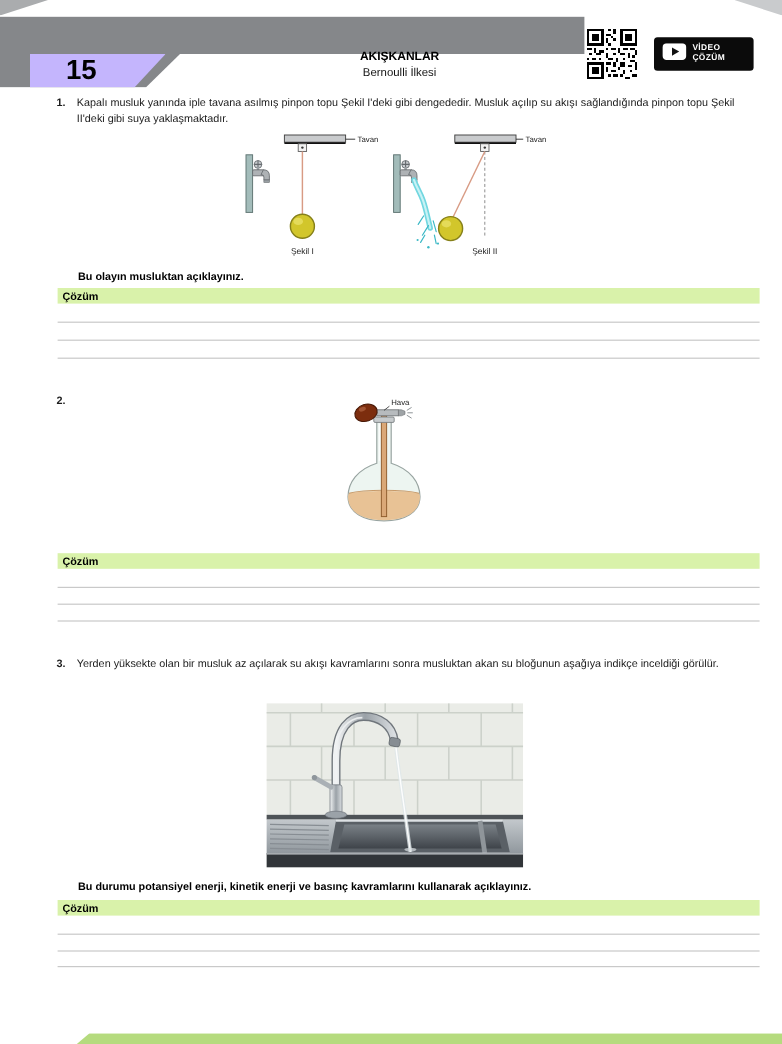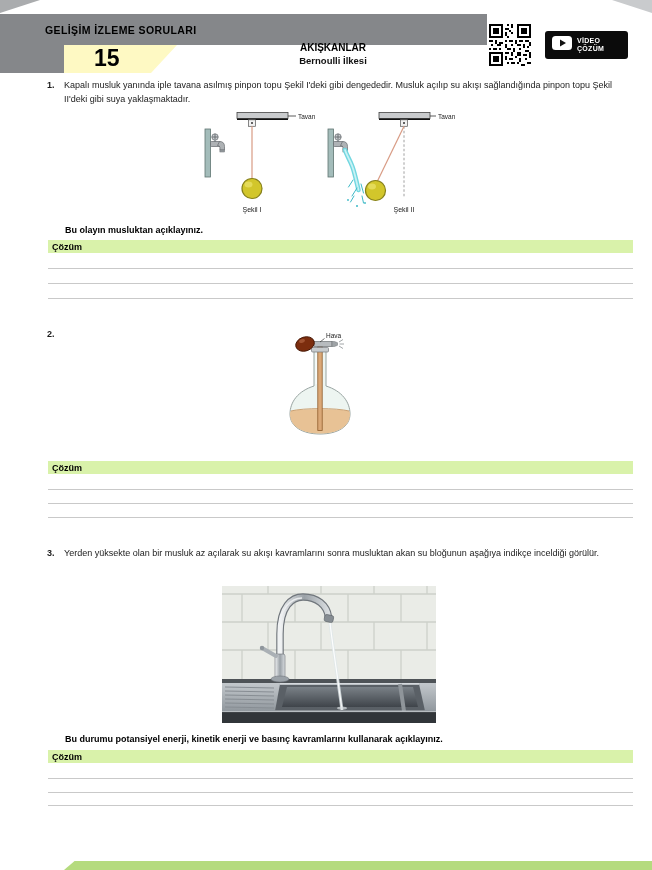--- a/index.html
+++ b/index.html
@@ -9,26 +9,26 @@
   .corner-l{position:absolute;left:0;top:0;width:40px;height:13px;background:#aaacae;
             clip-path:polygon(0 0,100% 0,0 100%);}
   .corner-r{position:absolute;left:612px;top:0;width:40px;height:13px;background:#c9cbcd;
             clip-path:polygon(0 0,100% 0,100% 100%);}
   
   .topbar{position:absolute;left:0;top:14px;width:487px;height:31px;background:#85878a;}
   .series-title{position:absolute;left:45px;top:14px;height:31px;display:flex;align-items:center;
                 font-size:10.5px;font-weight:700;letter-spacing:.4px;color:#000;}
   .topbar-ext{position:absolute;left:0;top:45px;width:150px;height:28px;background:#85878a;
               clip-path:polygon(0 0,100% 0,81% 100%,0 100%);}
-  .number-tab{position:absolute;left:25px;top:45px;width:113px;height:28px;background:#fef9c3;
-              clip-path:polygon(0 0,100% 0,77% 100%,0 100%);margin-left:39px;}
+  .number-tab{position:absolute;left:25px;top:45px;width:113px;height:28px;background:#c4b5fd;
+              clip-path:polygon(0 0,100% 0,77% 100%,0 100%);}
   .number-tab span{display:block;margin-left:30px;line-height:27px;font-size:23px;font-weight:700;color:#000;}
   .subject-block{position:absolute;left:248px;top:42px;width:170px;text-align:center;}
   .subject-block .subject{font-size:10px;font-weight:700;color:#000;}
-  .subject-block .topic{font-size:9.5px;font-weight:700;color:#111;margin-top:2px;}
+  .subject-block .topic{font-size:9.5px;font-weight:400;color:#111;margin-top:2px;}
   .qr{position:absolute;left:489px;top:24px;width:42px;height:42px;}
   .video-badge{position:absolute;left:545px;top:31px;width:83px;height:28px;background:#0b0b0b;
                border-radius:3px;display:flex;align-items:center;gap:5px;padding-left:7px;box-sizing:border-box;}
   .video-badge .vtxt{display:flex;flex-direction:column;color:#fff;font-size:7px;font-weight:700;line-height:8.5px;letter-spacing:.3px;}
   
   .q{position:absolute;display:flex;font-size:9px;line-height:13.5px;}
   .q .num{font-weight:700;width:17px;flex:none;}
   .qnum-solo{position:absolute;font-size:9px;font-weight:700;}
   .prompt{position:absolute;left:65px;font-size:9px;font-weight:700;color:#000;}
   .fig{position:absolute;}
@@ -48,21 +48,20 @@
 <div class="page">
 
   <div class="corner-l"></div>
   <div class="corner-r"></div>
 
   <div class="topbar"></div>
   <div class="topbar-ext"></div>
   <div class="number-tab">
     <span>15</span>
   </div>
-  <div class="series-title">GELİŞİM İZLEME SORULARI</div>
   <div class="subject-block">
     <div class="subject">AKIŞKANLAR</div>
     <div class="topic">Bernoulli İlkesi</div>
   </div>
 
   <div class="qr">
     <svg width="42" height="42" viewBox="0 0 21 21" shape-rendering="crispEdges">
       <rect width="21" height="21" fill="#fff"></rect>
       <g fill="#000">
           <path d="M0 0h7v7H0z M14 0h7v7h-7z M0 14h7v7H0z"></path>

